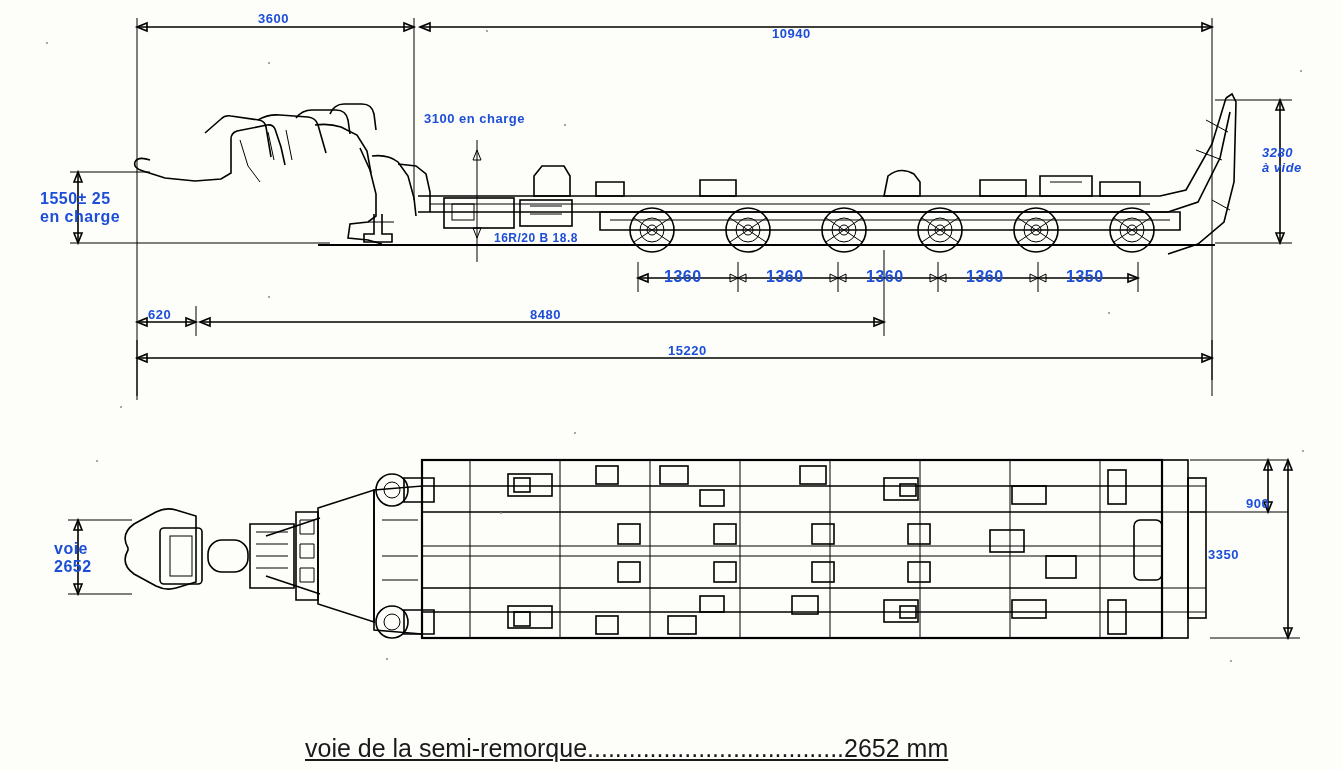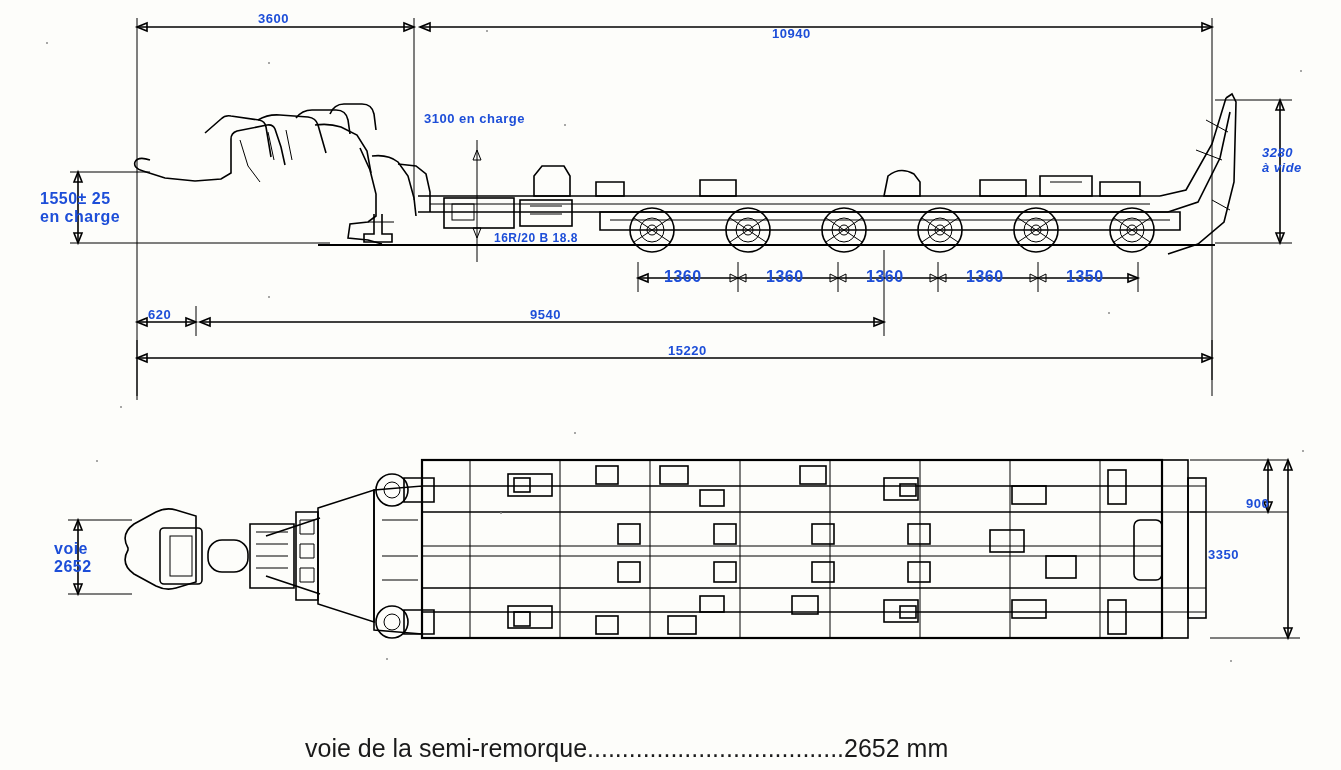--- a/index.html
+++ b/index.html
@@ -43,20 +43,21 @@
     top: 668px;
     width: 940px;
     font-family: "Liberation Sans", sans-serif;
     font-size: 25px;
     color: #1a1a1a;
     line-height: 1.28;
     white-space: pre;
   }
   .caption-line {
     display: block;
+    text-decoration: underline;
   }
   .speck {
     position: absolute;
     width: 2px;
     height: 2px;
     background: #8a8a8a;
     border-radius: 50%;
   }
   svg { display: block; }
   .ln { stroke: #000; fill: none; }
@@ -331,21 +332,21 @@
 
   <div class="dimtext" style="left:258px; top:12px;">3600</div>
   <div class="dimtext" style="left:772px; top:12px;margin-top:15px;">10940</div>
   <div class="dimtext" style="left:424px; top:112px;">3100 en charge</div>
   <div class="dimtext small" style="left:40px; top:190px;">1550± 25
 en charge</div>
   <div class="dimtext" style="left:1262px; top:146px;font-style:italic;">3280
 à vide</div>
   <div class="dimtext tiny" style="left:494px; top:232px;">16R/20 B 18.8</div>
   <div class="dimtext" style="left:148px; top:308px;">620</div>
-  <div class="dimtext" style="left:530px; top:308px;">9540</div>
+  <div class="dimtext" style="left:530px; top:308px;">8480</div>
   <div class="dimtext" style="left:668px; top:344px;">15220</div>
 
   <div class="dimtext small" style="left:664px; top:268px;">1360</div>
   <div class="dimtext small" style="left:766px; top:268px;">1360</div>
   <div class="dimtext small" style="left:866px; top:268px;">1360</div>
   <div class="dimtext small" style="left:966px; top:268px;">1360</div>
   <div class="dimtext small" style="left:1066px; top:268px;">1350</div>
 
   <div class="dimtext small" style="left:54px; top:540px;">voie
 2652</div>

